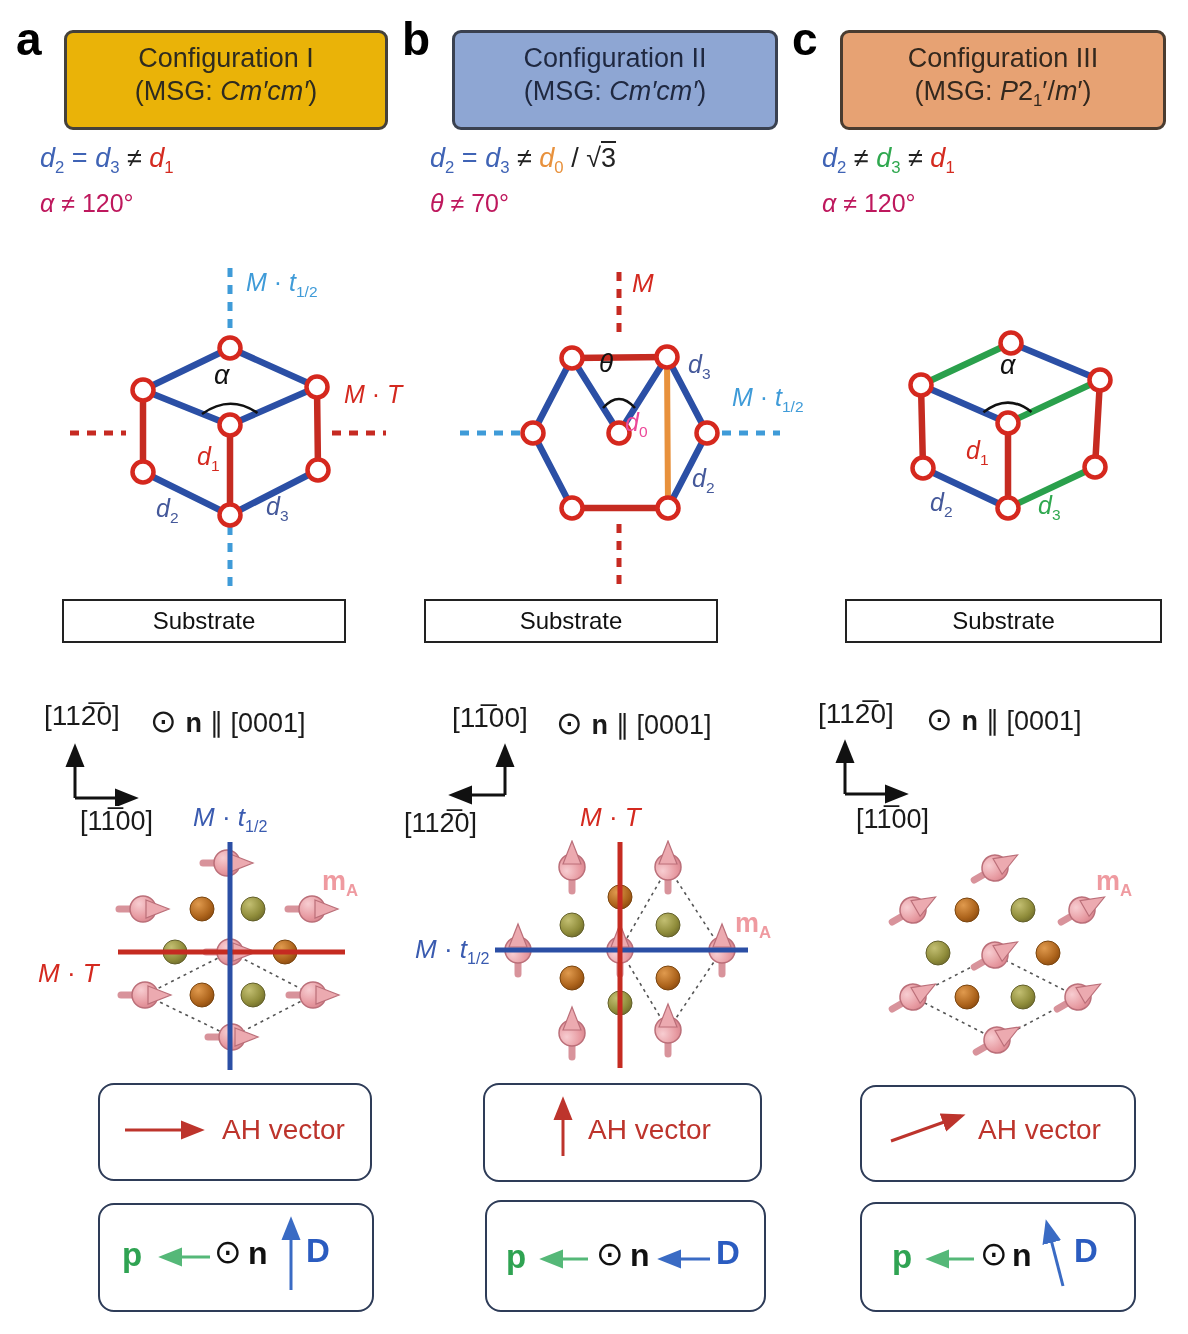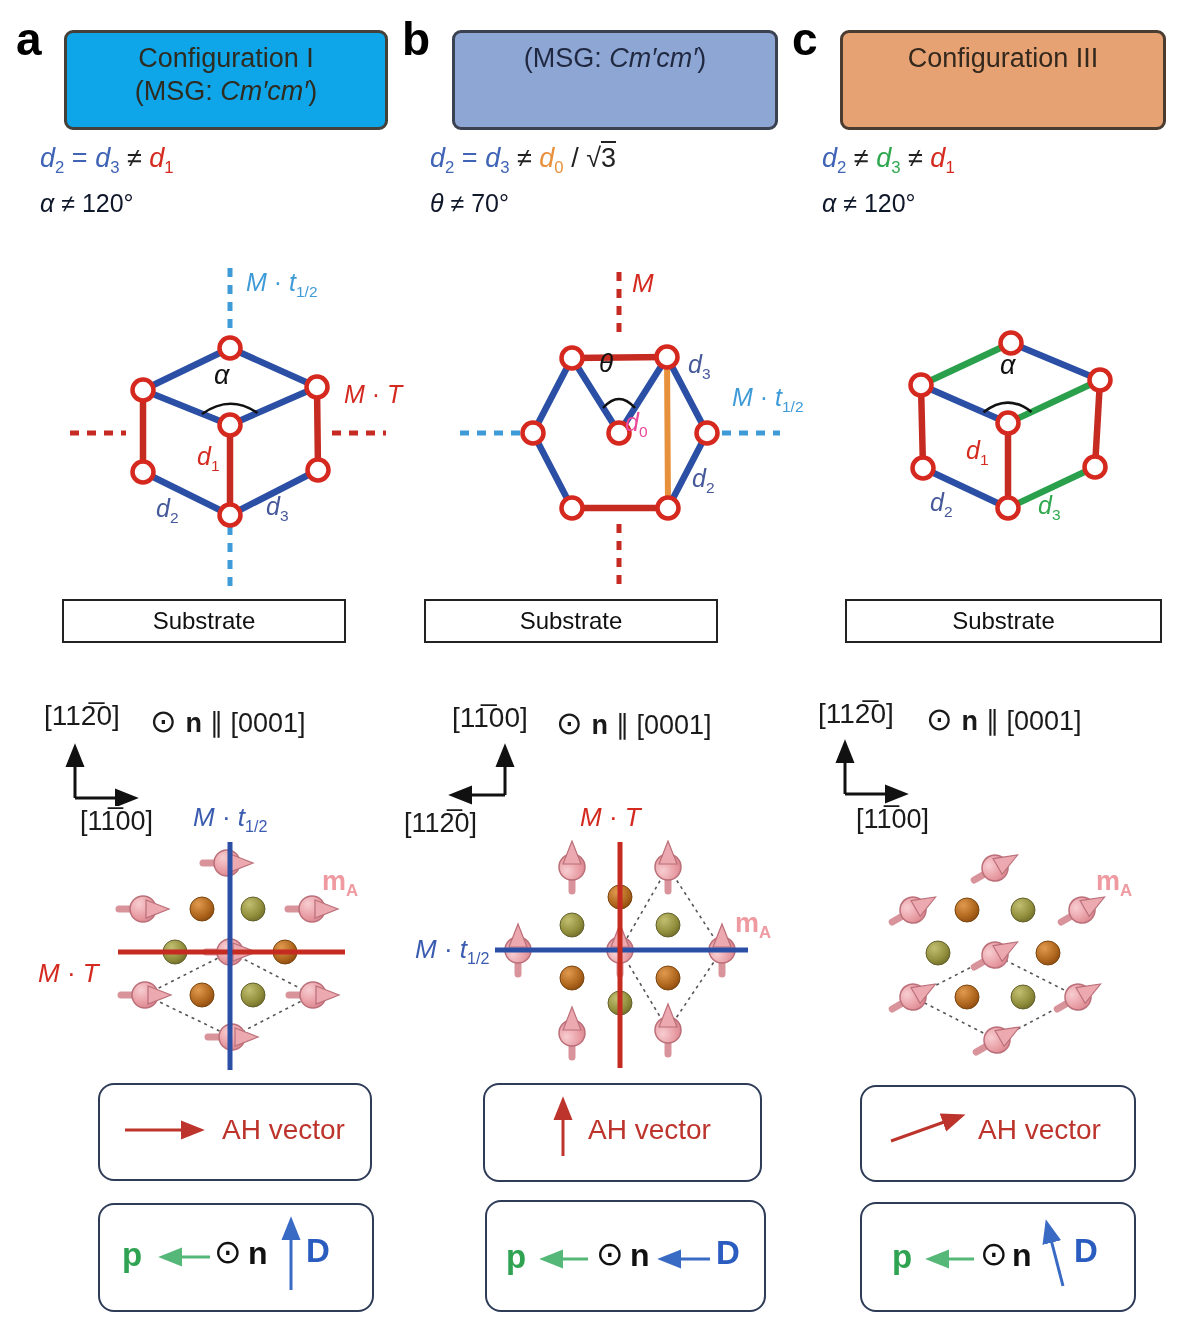--- a/index.html
+++ b/index.html
@@ -3,21 +3,21 @@
 <meta charset="utf-8">
 <style>
   html,body{margin:0;padding:0;background:#fff;}
   body{width:1188px;height:1334px;position:relative;overflow:hidden;
        font-family:"Liberation Sans","DejaVu Sans",sans-serif;color:#1a1a1a;}
   .abs{position:absolute;}
   .plabel{position:absolute;font-size:46px;font-weight:bold;color:#000;}
   .hdr{position:absolute;height:85px;border:3px solid #45413a;border-radius:9px;
        text-align:center;font-size:27px;line-height:1.22;padding-top:9px;box-sizing:content-box;}
   .rel{position:absolute;text-align:left;font-size:27px;}
-  .ang{font-size:25px;color:#0f172a;}
+  .ang{font-size:25px;color:#be185d;}
   .subst{position:absolute;height:40px;border:2.5px solid #222;background:#fff;
          text-align:center;font-size:24px;line-height:40px;color:#111;}
   .lbl{position:absolute;white-space:nowrap;font-size:26px;}
   .obox{position:absolute;border:2.5px solid #2e3c58;border-radius:16px;background:#fff;}
   sub{font-size:0.62em;line-height:0;}
   
   .eb{stroke:#2b4fa5;stroke-width:6.5;stroke-linecap:round;}
   .er{stroke:#c52b21;stroke-width:6.5;stroke-linecap:round;}
   .eg{stroke:#2aa04c;stroke-width:6.5;stroke-linecap:round;}
   .eo{stroke:#e8913c;stroke-width:6;stroke-linecap:round;}
@@ -65,29 +65,31 @@
     <marker id="mk-blue" viewBox="0 0 10 8" refX="8" refY="4" markerWidth="8" markerHeight="7" orient="auto">
         <path d="M0,0 L10,4 L0,8 z" fill="#3a6bc4"></path>
       </marker>
   </defs>
 </svg>
 
 <div class="plabel" style="left:16px;top:12px">a</div>
 <div class="plabel" style="left:402px;top:12px">b</div>
 <div class="plabel" style="left:792px;top:12px">c</div>
 
-<div class="hdr" style="left:64px;top:30px;width:318px;background:#0ea5e9;color:#2e2b20">
+<div class="hdr" style="left:64px;top:30px;width:318px;background:#eab308;color:#2e2b20">
   <div>Configuration I</div>
   <div><span>(MSG: </span><span style="font-style: italic;">Cm′cm′</span><span>)</span></div>
 </div>
 <div class="hdr" style="left:452px;top:30px;width:320px;background:#8ea6d3;color:#1f2840;border-color:#3a4150">
+  <div>Configuration II</div>
   <div><span>(MSG: </span><span style="font-style: italic;">Cm′cm′</span><span>)</span></div>
 </div>
 <div class="hdr" style="left:840px;top:30px;width:320px;background:#e7a273;color:#33281e;border-color:#4a3c30">
   <div>Configuration III</div>
+  <div><span>(MSG: </span><span style="font-style: italic;">P</span><span>2</span><sub>1</sub><span>′/</span><span style="font-style: italic;">m</span><span>′)</span></div>
 </div>
 
 <div class="rel" style="left:40px;top:143px;width:370px"><span style="color: rgb(63, 99, 181); font-style: italic;">d</span><sub style="color: rgb(63, 99, 181);">2</sub><span style="color: rgb(63, 99, 181);"> = </span><span style="color: rgb(63, 99, 181); font-style: italic;">d</span><sub style="color: rgb(63, 99, 181);">3</sub><span style="color: rgb(34, 34, 34);"> ≠ </span><span style="color: rgb(212, 42, 31); font-style: italic;">d</span><sub style="color: rgb(212, 42, 31);">1</sub></div>
 <div class="rel ang" style="left:40px;top:189px;width:370px"><span style="font-style: italic;">α</span><span> ≠ 120°</span></div>
 <div class="rel" style="left:430px;top:143px;width:370px"><span style="color: rgb(63, 99, 181); font-style: italic;">d</span><sub style="color: rgb(63, 99, 181);">2</sub><span style="color: rgb(63, 99, 181);"> = </span><span style="color: rgb(63, 99, 181); font-style: italic;">d</span><sub style="color: rgb(63, 99, 181);">3</sub><span style="color: rgb(34, 34, 34);"> ≠ </span><span style="color: rgb(232, 145, 60); font-style: italic;">d</span><sub style="color: rgb(232, 145, 60);">0</sub><span style="color: rgb(34, 34, 34);"> / </span><span style="color: rgb(34, 34, 34);">√</span><span style="color: rgb(34, 34, 34); text-decoration: overline;">3</span></div>
 <div class="rel ang" style="left:430px;top:189px;width:370px"><span style="font-style: italic;">θ</span><span> ≠ 70°</span></div>
 <div class="rel" style="left:822px;top:143px;width:356px"><span style="color: rgb(63, 99, 181); font-style: italic;">d</span><sub style="color: rgb(63, 99, 181);">2</sub><span style="color: rgb(34, 34, 34);"> ≠ </span><span style="color: rgb(47, 168, 79); font-style: italic;">d</span><sub style="color: rgb(47, 168, 79);">3</sub><span style="color: rgb(34, 34, 34);"> ≠ </span><span style="color: rgb(212, 42, 31); font-style: italic;">d</span><sub style="color: rgb(212, 42, 31);">1</sub></div>
 <div class="rel ang" style="left:822px;top:189px;width:356px"><span style="font-style: italic;">α</span><span> ≠ 120°</span></div>
 
 <svg class="abs" style="left:40px;top:262px" width="370" height="330">

